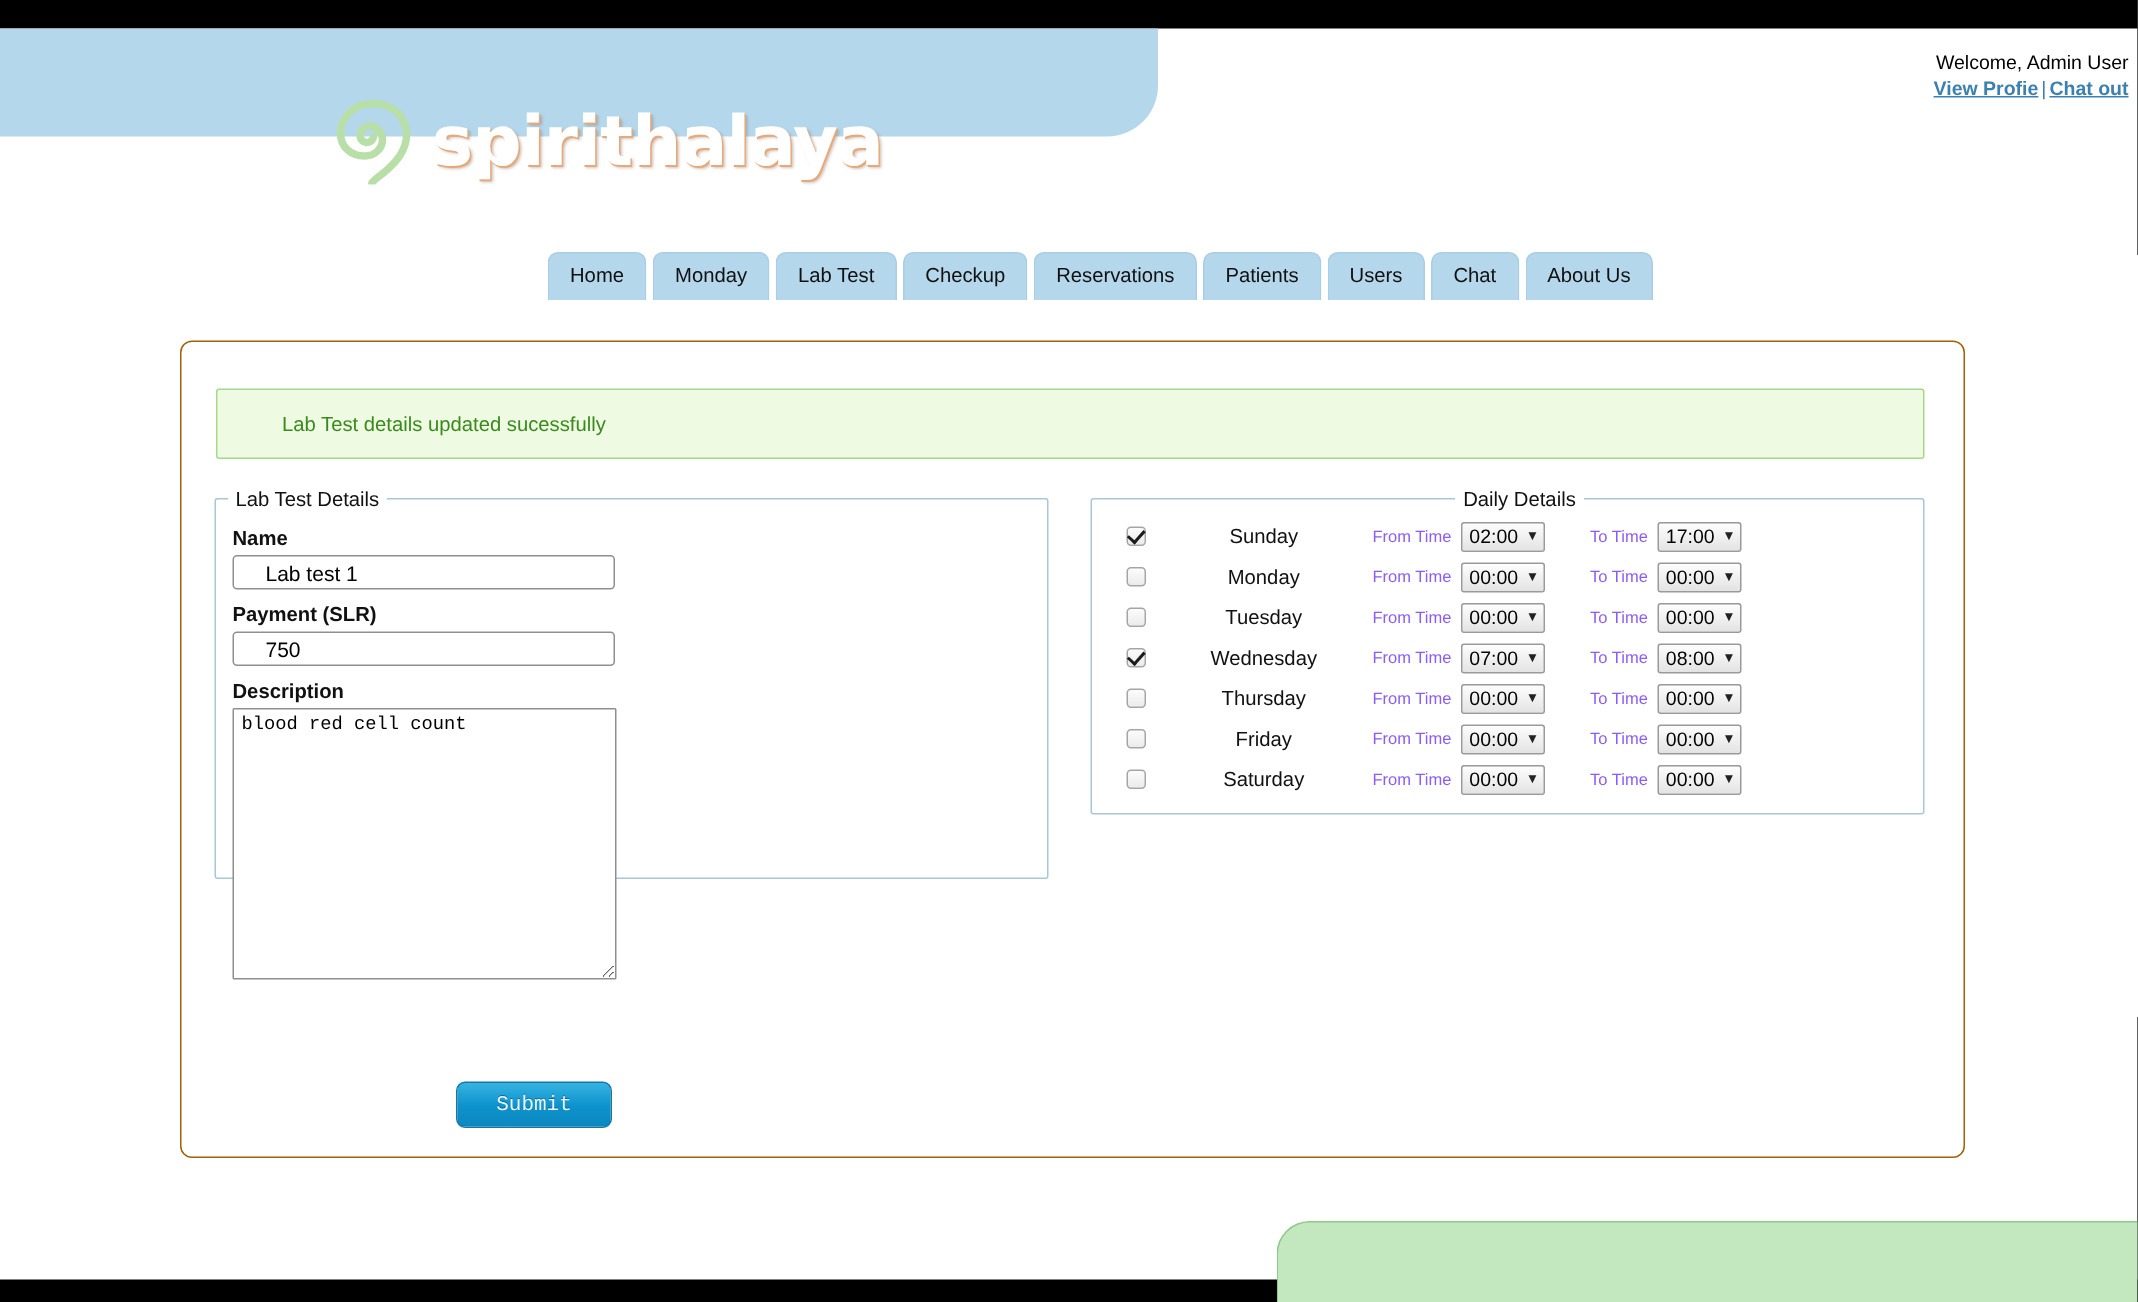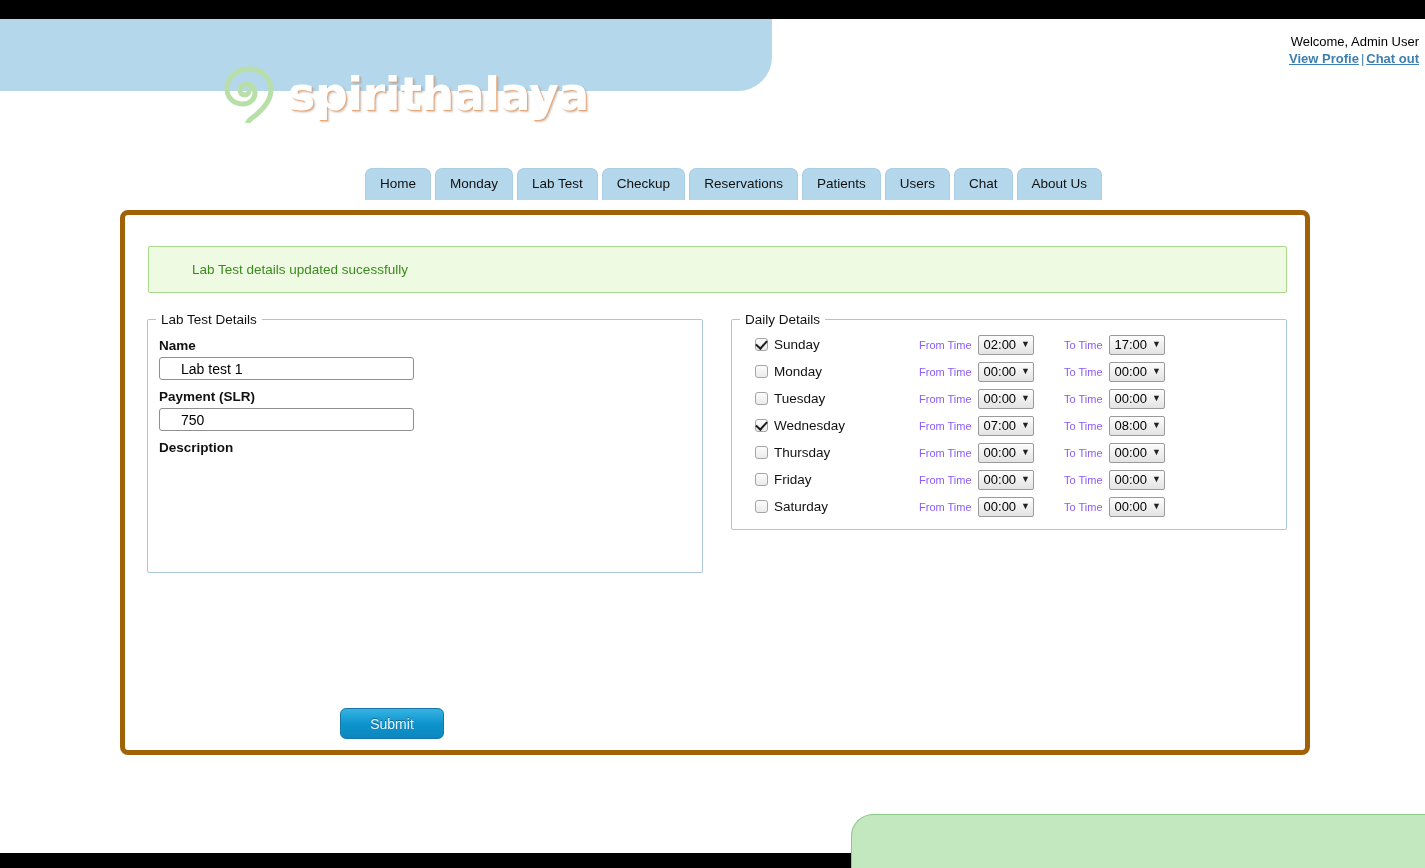--- a/index.html
+++ b/index.html
@@ -82,23 +82,23 @@
     font-size: 13.5px;
     color: #111;
     line-height: 16px;
     white-space: nowrap;
     cursor: pointer;
   }
 
   
   .main-panel {
     position: absolute;
-    left: 120px; top: 191px;
+    left: 120px; top: 208px;
     width: 1190px; height: 545px;
-    border: 5px solid #a16207;
+    border: 1px solid #a16207;
     border-radius: 8px;
     background: #fff;
   }
 
   .alert-success {
     position: absolute;
     left: 23px; top: 31px;
     width: 1139px; height: 47px;
     background: #effae2;
     border: 1px solid #a8d88a;
@@ -124,21 +124,21 @@
     color: #111;
     padding: 0 5px;
     margin-left: 8px;
   }
   .fs-left {
     left: 22px; top: 97px;
     width: 556px; height: 261px;
   }
   .fs-right {
     left: 606px; top: 97px;
-    width: 556px; height: 218px;
+    width: 556px; height: 218px; text-align: center;
   }
   .fs-inner-left { padding: 2px 0 0 11px; }
   .fs-inner-right { padding: 4px 0 0 13px; }
 
   .field-label {
     font-size: 13.5px;
     color: #111;
     margin: 9px 0 4px 0;
     display: block;
     font-weight: bold;
@@ -229,24 +229,23 @@
   
   .submit-btn {
     position: absolute;
     left: 183px; top: 493px;
     width: 104px; height: 31px;
     border: 1px solid #1578a8;
     border-radius: 6px;
     background: linear-gradient(#36b3e2, #0e93cd 52%, #0b87bf);
     color: #eaf7fd;
     font-size: 14px;
-    font-family: Liberation Sans, sans-serif;
+    font-family: Liberation Mono, monospace;
     cursor: pointer;
     text-shadow: 0 -1px 0 rgba(0,0,0,.35);
-    margin-left: 32px;
   }
 
   
   .footer-panel {
     position: absolute;
     left: 851px; top: 795px;
     width: 574px; height: 58px;
     background: #c3e7bf;
     border: 1px solid #8cc98a;
     border-right: none;
@@ -302,20 +301,21 @@
       <fieldset class="box fs-left">
         <legend>Lab Test Details</legend>
         <div class="fs-inner-left">
           <label class="field-label">Name</label>
           <input class="txt" type="text" value="Lab test 1" style="">
 
           <label class="field-label">Payment (SLR)</label>
           <input class="txt" type="text" value="750" style="">
 
           <label class="field-label">Description</label>
+          <textarea class="area" style="">blood red cell count</textarea>
         </div>
       </fieldset>
 
       <fieldset class="box fs-right">
         <legend>Daily Details</legend>
         <div class="fs-inner-right">
 
           <div class="day-row">
             <span class="day-check checked"></span>
             <span class="day-name">Sunday</span>

